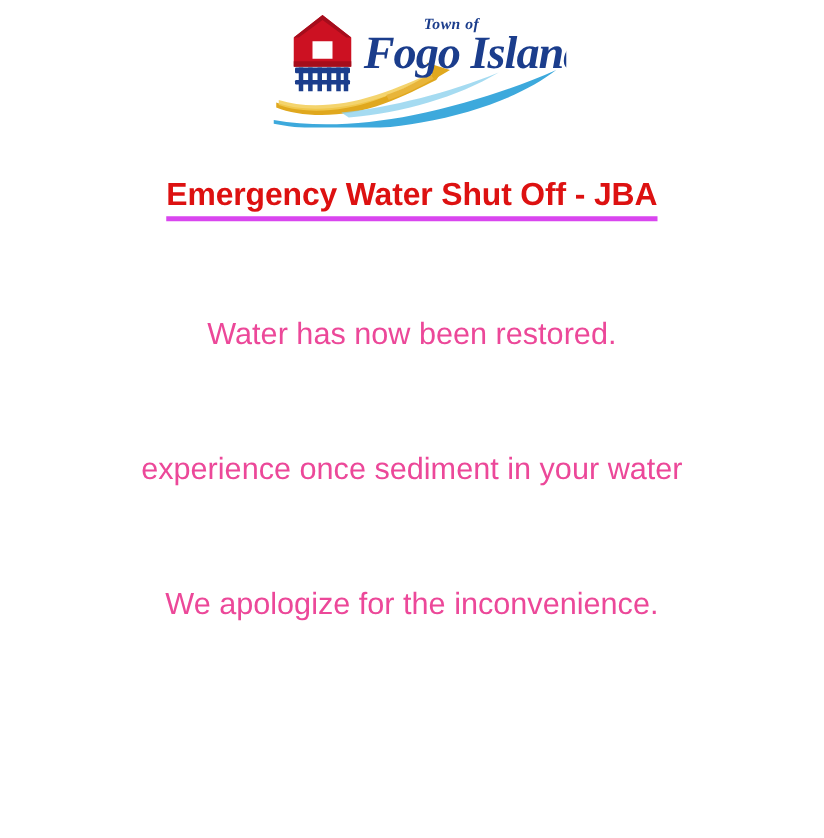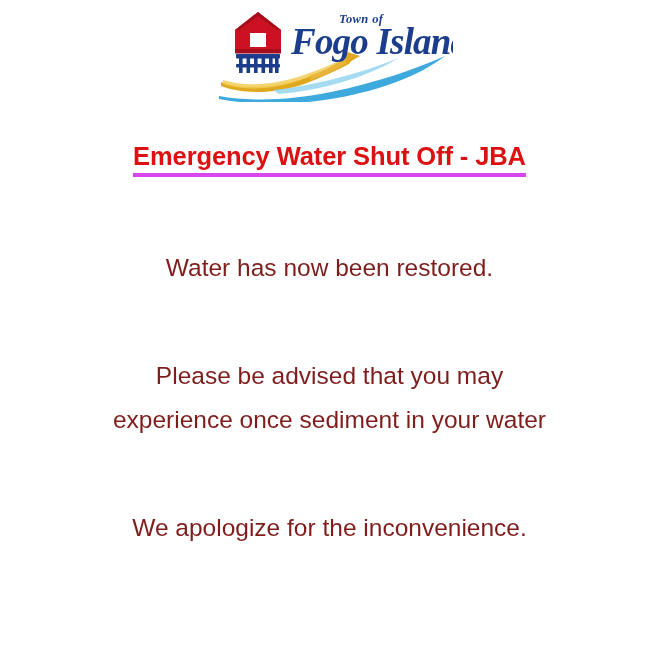--- a/index.html
+++ b/index.html
@@ -63,21 +63,21 @@
     padding-bottom: 3px;
   }
 
   
   .notice-body {
     position: absolute;
     left: 0;
     top: 204px;
     width: 659px;
     text-align: center;
-    color: #7f1d1d;
+    color: #ec4899;
     font-family: "Liberation Sans", sans-serif;
     font-size: 24.5px;
     line-height: 44px;
     font-weight: normal;
   }
   .para {
     margin: 0;
     padding: 0;
   }
   .para-restored { margin-top: 42px; }
@@ -136,21 +136,20 @@
     <span class="title-text">Emergency Water Shut Off - JBA</span>
   </h1>
 
   <div class="notice-body">
 
     <p class="para para-restored">
       <span class="line">Water has now been restored.</span>
     </p>
 
     <p class="para para-sediment">
-      <span class="line">Please be advised that you may</span>
       <span class="line">experience once sediment in your water</span>
     </p>
 
     <p class="para para-apology">
       <span class="line">We apologize for the inconvenience.</span>
     </p>
 
   </div>
 
 </div>

